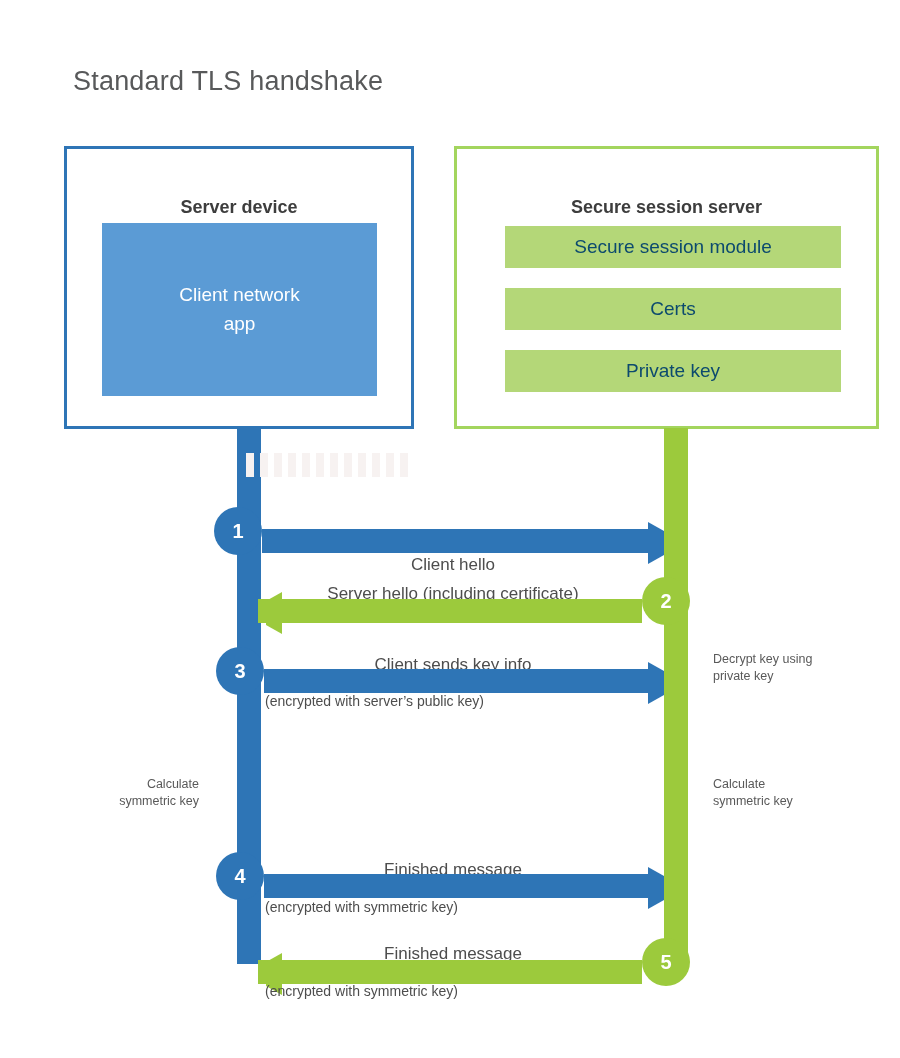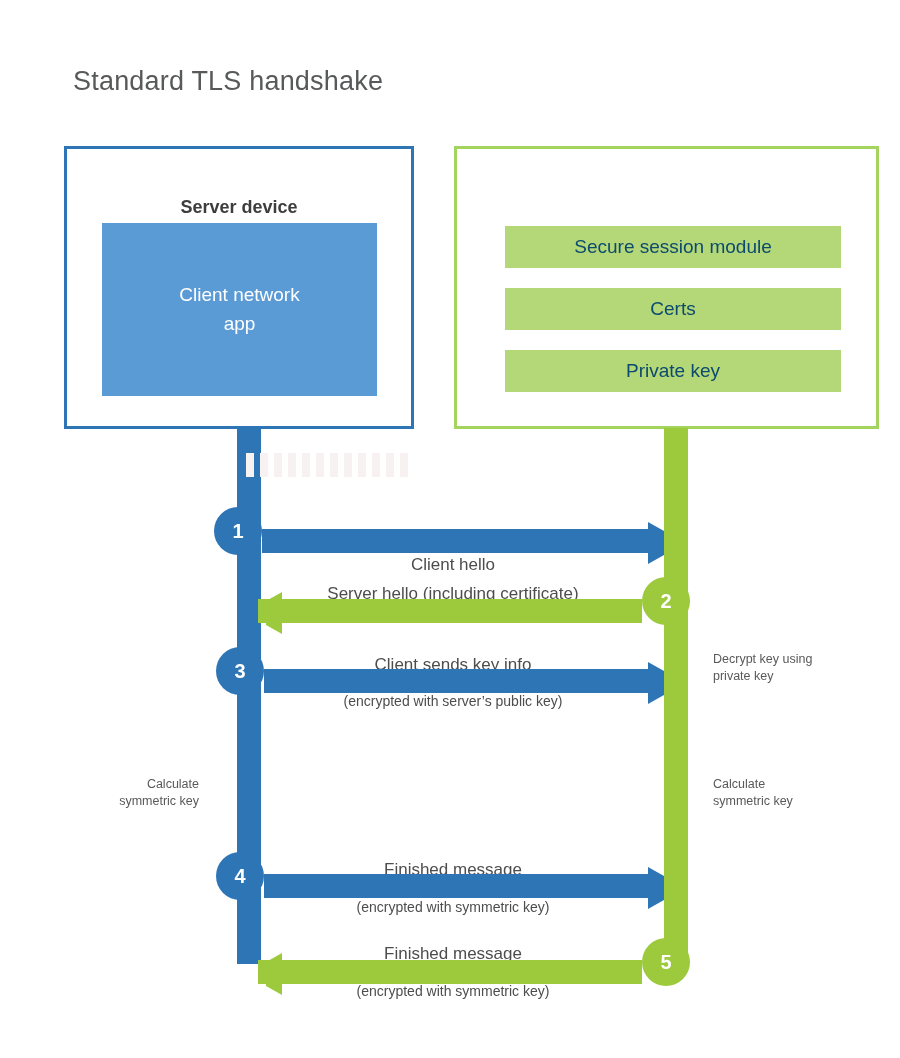--- a/index.html
+++ b/index.html
@@ -39,41 +39,42 @@
   .circle.blue{background:var(--blue);} .circle.green{background:var(--green);}
 
   .msg-line{position:absolute;height:5px;}
   .msg-line.blue{background:var(--blue);} .msg-line.green{background:var(--green);}
   .head{position:absolute;width:0;height:0;border-top:9px solid transparent;border-bottom:9px solid transparent;}
   .head.right.blue{border-left:16px solid var(--blue);}
   .head.left.green{border-right:16px solid var(--green);}
 
   .msg-label{position:absolute;left:229px;width:400px;text-align:center;
     font-size:17px;color:var(--ink);}
-  .msg-sub{position:absolute;left:229px;width:400px;text-align:center;
+  .msg-sub{position:absolute;left:229px;width:400px;
     font-size:14px;color:var(--ink);}
 
   .side-note{position:absolute;font-size:12.5px;line-height:17px;color:var(--ink-soft);white-space:pre-line;}
   .side-note.right-col{left:677px;width:150px;text-align:left;}
   .side-note.left-col{left:57px;width:130px;text-align:right;}
 </style>
 </head>
 <body>
 
 <div class="canvas">
 
   <div class="page-title">Standard TLS handshake</div>
 
   <div class="panel client">
     <div class="panel-title">Server device</div>
     <div class="app-box">Client network
 app</div>
   </div>
 
   <div class="panel server">
+    <div class="panel-title">Secure session server</div>
     <div class="module-bar m0">Secure session module</div>
     <div class="module-bar m1">Certs</div>
     <div class="module-bar m2">Private key</div>
   </div>
 
   <div class="lifeline blue"></div>
   <div class="lifeline green"></div>
   <div class="ghost-dashes"></div>
 
   <div class="msg-label" style="top:478px;margin-top:41px;">Client hello</div>

